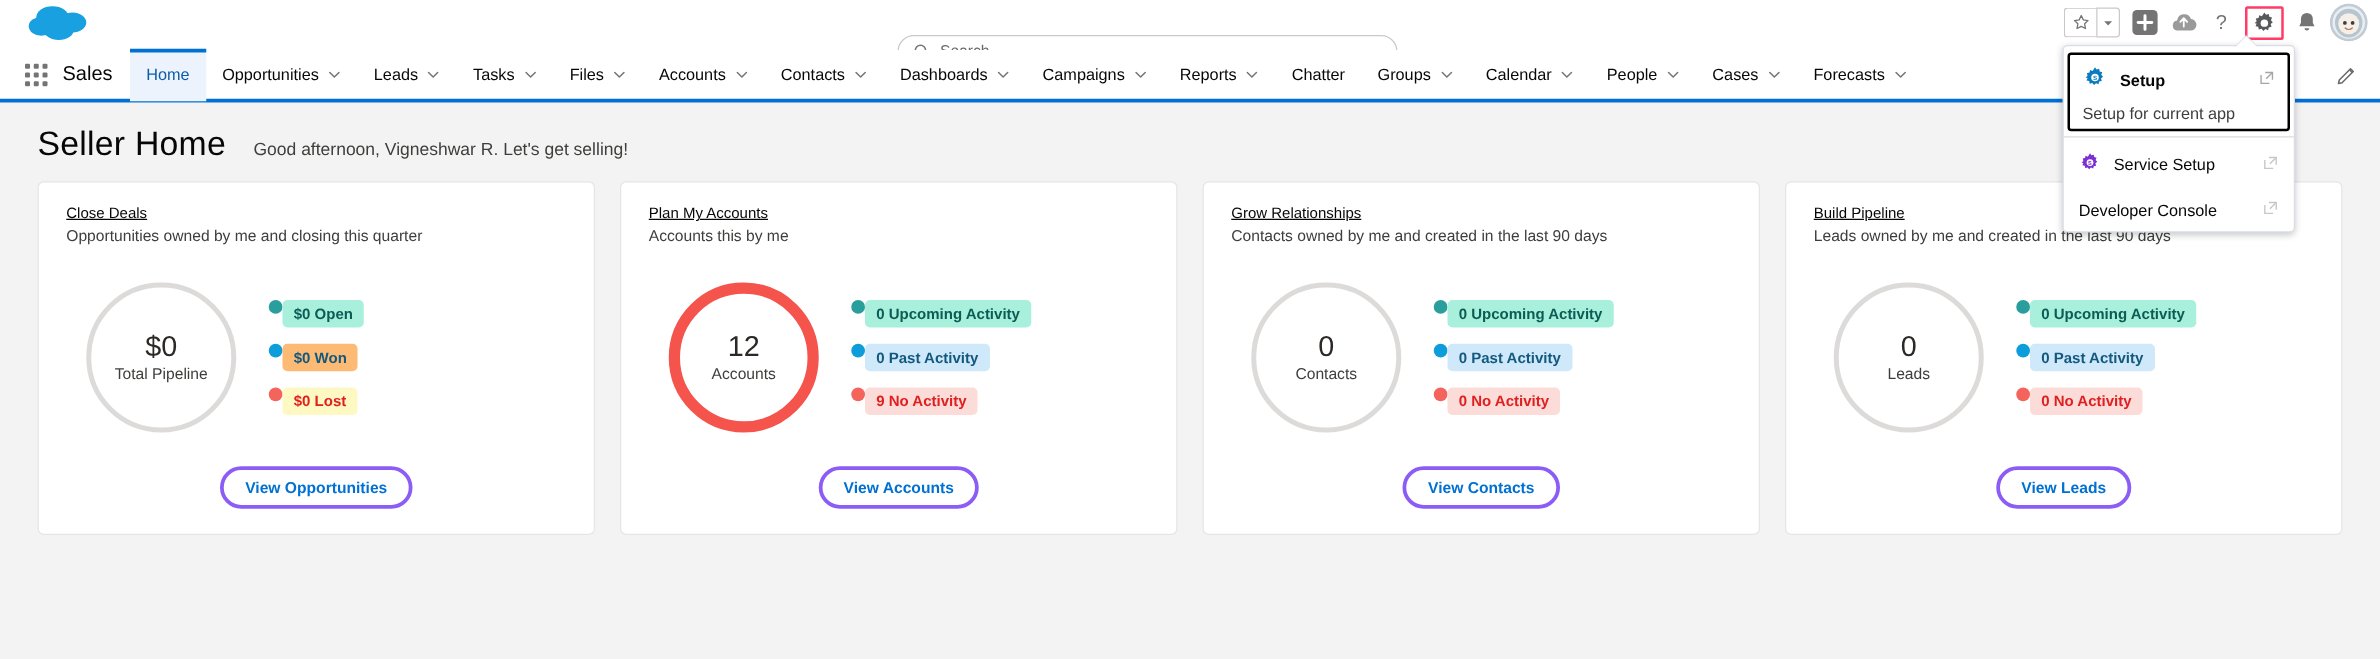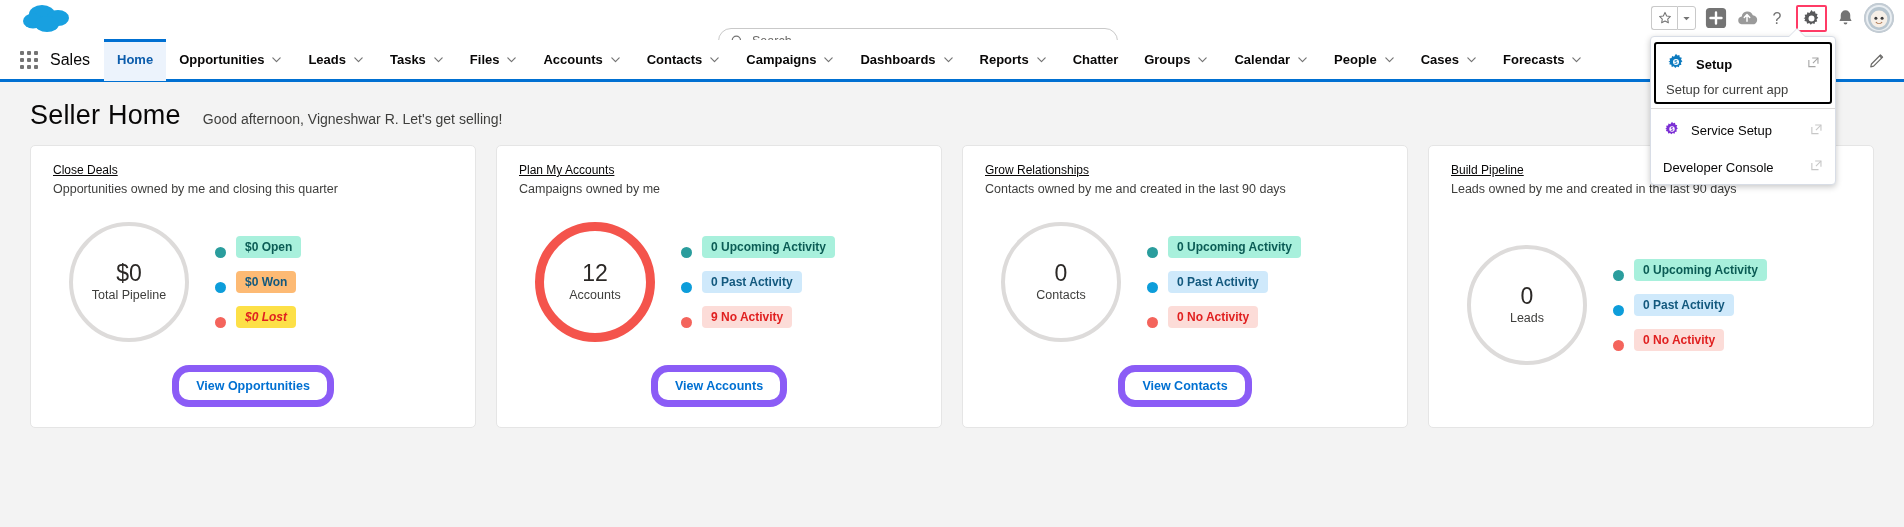--- a/index.html
+++ b/index.html
@@ -80,21 +80,21 @@
     display: grid; grid-template-columns: repeat(3, 4px);
     grid-template-rows: repeat(3, 4px); gap: 3px;
     align-content: center; justify-content: center;
     cursor: pointer; margin-right: 10px;
   }
   .waffle i { background: #747474; border-radius: 1px; display: block; }
   .app-name {
     font-size: 16px; color: #080707; font-weight: 400;
     margin-right: 14px; white-space: nowrap; cursor: pointer;
   }
-  .navitems { display: flex; height: 42px; font-weight: bold; }
+  .navitems { display: flex; height: 42px; }
   .navitem {
     display: flex; align-items: center; gap: 7px;
     padding: 0 13px; height: 42px;
     font-size: 13px; color: #080707;
     cursor: pointer; white-space: nowrap; position: relative;
   }
   .navitem.active { background: #ecf3fc; color: #0b5cab; }
   .navitem.active::before {
     content: ""; position: absolute; left: 0; right: 0; top: 0;
     height: 3px; background: #0070d2;
@@ -143,31 +143,31 @@
   .donut-center {
     position: absolute; inset: 0;
     display: flex; flex-direction: column;
     align-items: center; justify-content: center;
     pointer-events: none;
   }
   .donut-value { font-size: 23px; color: #2b2826; font-weight: 400; line-height: 1.1; }
   .donut-label { font-size: 12.5px; color: #3e3e3c; margin-top: 2px; }
 
   .legend { display: flex; flex-direction: column; gap: 13px; flex: 1; min-width: 0; }
-  .legend-row { display: flex; align-items: flex-end; gap: 10px; }
+  .legend-row { display: flex; align-items: flex-start; }
   .legend-dot { width: 11px; height: 11px; border-radius: 50%; flex: none; }
   .legend-pill {
     font-size: 12px; font-weight: bold;
     padding: 4px 9px; border-radius: 4px;
     white-space: nowrap;
   }
 
   .card-footer { display: flex; justify-content: center; margin-top: 4px; }
   .view-btn {
-    border: 7px solid #8b5cf6;
+    border: 3px solid #8b5cf6;
     background: #fff;
     color: #0070d2;
     font-size: 12.5px; font-weight: bold;
     font-family: "Liberation Sans", sans-serif;
     padding: 7px 17px;
     border-radius: 17px;
     cursor: pointer; white-space: nowrap;
   }
 
   
@@ -370,29 +370,29 @@
       </div>
       <div class="navitem">
         <span>Contacts</span>
         <span style="display: flex;">
           <svg width="11" height="11" viewBox="0 0 12 12">
             <path d="M2 4.3L6 8.3 10 4.3" fill="none" stroke="#747474" stroke-width="1.3" stroke-linecap="round" stroke-linejoin="round"></path>
           </svg>
         </span>
       </div>
       <div class="navitem">
+        <span>Dashboards</span>
+        <span style="display: flex;">
+          <svg width="11" height="11" viewBox="0 0 12 12">
+            <path d="M2 4.3L6 8.3 10 4.3" fill="none" stroke="#747474" stroke-width="1.3" stroke-linecap="round" stroke-linejoin="round"></path>
+          </svg>
+        </span>
+      </div>
+      <div class="navitem">
         <span>Campaigns</span>
-        <span style="display: flex;">
-          <svg width="11" height="11" viewBox="0 0 12 12">
-            <path d="M2 4.3L6 8.3 10 4.3" fill="none" stroke="#747474" stroke-width="1.3" stroke-linecap="round" stroke-linejoin="round"></path>
-          </svg>
-        </span>
-      </div>
-      <div class="navitem">
-        <span>Dashboards</span>
         <span style="display: flex;">
           <svg width="11" height="11" viewBox="0 0 12 12">
             <path d="M2 4.3L6 8.3 10 4.3" fill="none" stroke="#747474" stroke-width="1.3" stroke-linecap="round" stroke-linejoin="round"></path>
           </svg>
         </span>
       </div>
       <div class="navitem">
         <span>Reports</span>
         <span style="display: flex;">
           <svg width="11" height="11" viewBox="0 0 12 12">
@@ -475,31 +475,31 @@
           <div class="legend-row">
             <span class="legend-dot" style="background: rgb(42, 157, 157);"></span>
             <span class="legend-pill" style="background: rgb(168, 240, 220); color: rgb(11, 92, 85);">$0 Open</span>
           </div>
           <div class="legend-row">
             <span class="legend-dot" style="background: rgb(13, 157, 218);"></span>
             <span class="legend-pill" style="background: #fdba74; color: rgb(19, 89, 126);">$0 Won</span>
           </div>
           <div class="legend-row">
             <span class="legend-dot" style="background: rgb(244, 100, 92);"></span>
-            <span class="legend-pill" style="background: #fde047; color: rgb(224, 32, 32); font-style: italic;">$0 Lost</span>
+            <span class="legend-pill" style="background: #fef9c3; color: rgb(224, 32, 32);">$0 Lost</span>
           </div>
         </div>
       </div>
       <div class="card-footer">
         <button class="view-btn">View Opportunities</button>
       </div>
     </div>
     <div class="card">
       <div class="card-title">Plan My Accounts</div>
-      <div class="card-sub">Campaigns owned by me</div>
+      <div class="card-sub">Accounts this by me</div>
       <div class="card-body">
         <div class="donut-wrap">
           <svg width="132" height="132" viewBox="0 0 132 132">
             <circle cx="66" cy="66" r="55.5" fill="none" stroke="#f4544c" stroke-width="9"></circle>
           </svg>
           <div class="donut-center">
             <div class="donut-value">12</div>
             <div class="donut-label">Accounts</div>
           </div>
         </div>
@@ -574,20 +574,23 @@
           </div>
           <div class="legend-row">
             <span class="legend-dot" style="background: rgb(13, 157, 218);"></span>
             <span class="legend-pill" style="background: rgb(207, 233, 251); color: rgb(19, 89, 126);">0 Past Activity</span>
           </div>
           <div class="legend-row">
             <span class="legend-dot" style="background: rgb(244, 100, 92);"></span>
             <span class="legend-pill" style="background: rgb(252, 220, 216); color: rgb(224, 32, 32);">0 No Activity</span>
           </div>
         </div>
+      </div>
+      <div class="card-footer">
+        <button class="view-btn">View Leads</button>
       </div>
     </div>
   </div>
 
 <div class="setup-menu">
 
   <div class="setup-primary">
     <div class="setup-primary-row">
       <span class="gear-svg">
         <svg width="20" height="20" viewBox="0 0 24 24">

